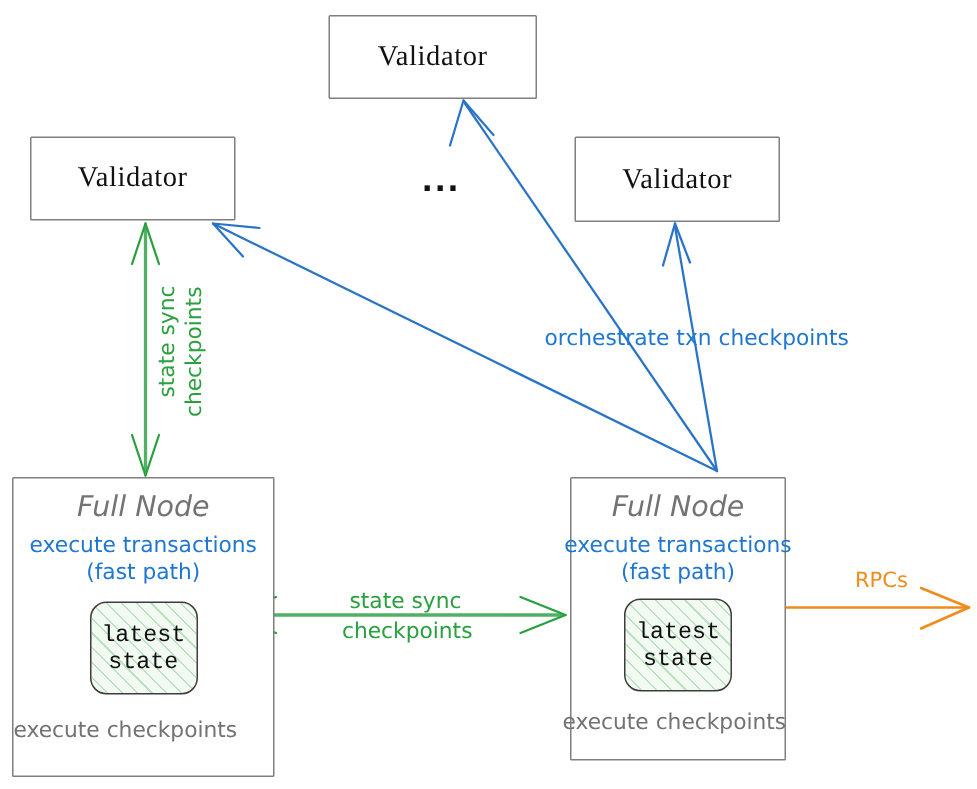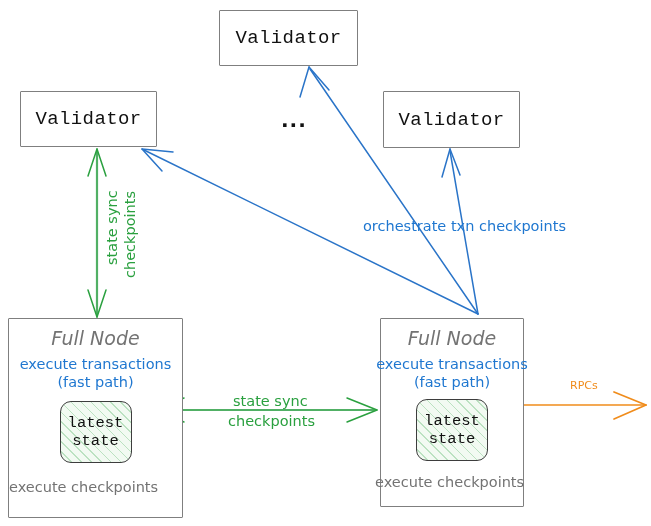--- a/index.html
+++ b/index.html
@@ -21,21 +21,21 @@
     pointer-events: none;
   }
   .node-box {
     position: absolute;
     box-sizing: border-box;
     background: #ffffff;
     border: 1.6px solid #7f7f7f;
     border-radius: 1px;
   }
   .node-title {
-    font-family: Liberation Mono, monospace;
+    font-family: Liberation Serif, serif;
     color: #111111;
     font-size: 19px;
     text-align: left;
     letter-spacing: 0.4px;
   }
   .validator-box {
     display: flex;
     align-items: center;
     justify-content: center;
   }
@@ -80,21 +80,21 @@
   }
   .edge-label {
     position: absolute;
     color: #2aa03f;
     font-size: 14.5px;
     text-align: center;
     line-height: 1.25;
     white-space: nowrap;
   }
   .edge-label.blue { color: #1f77d0; }
-  .edge-label.orange { color: #f08c1b; font-size: 11px; }
+  .edge-label.orange { color: #f08c1b; font-size: 14px; }
   .vert-label {
     position: absolute;
     color: #2aa03f;
     font-size: 14.5px;
     white-space: nowrap;
     transform-origin: 0 0;
     transform: rotate(-90deg);
   }
   .ellipsis {
     position: absolute;

